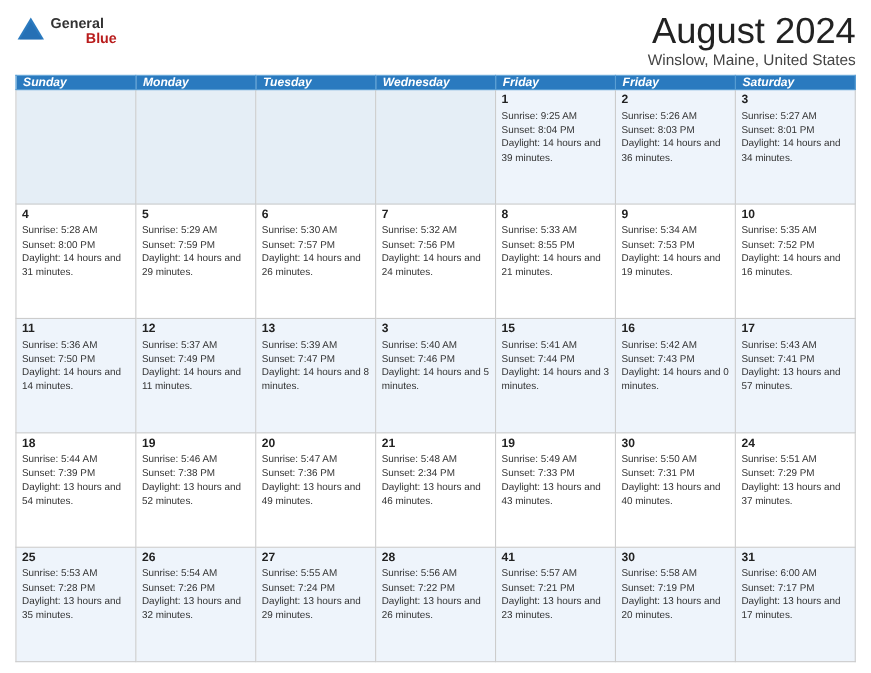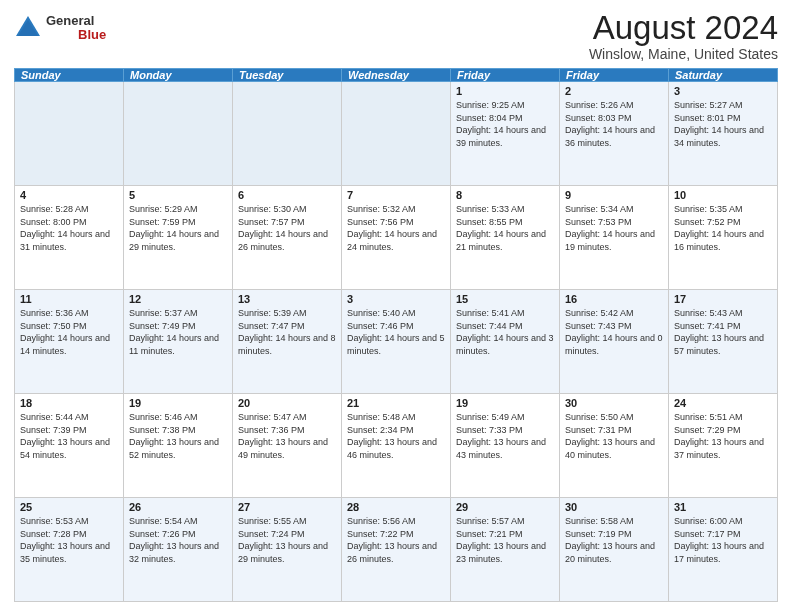--- a/index.html
+++ b/index.html
@@ -337,21 +337,21 @@
 and 29 minutes.</div>
           </td>
           <td>
             <span class="day-num">28</span>
             <div class="cell-info">Sunrise: 5:56 AM
 Sunset: 7:22 PM
 Daylight: 13 hours
 and 26 minutes.</div>
           </td>
           <td>
-            <span class="day-num">29</span>
+            <span class="day-num">41</span>
             <div class="cell-info">Sunrise: 5:57 AM
 Sunset: 7:21 PM
 Daylight: 13 hours
 and 23 minutes.</div>
           </td>
           <td>
             <span class="day-num">30</span>
             <div class="cell-info">Sunrise: 5:58 AM
 Sunset: 7:19 PM
 Daylight: 13 hours

